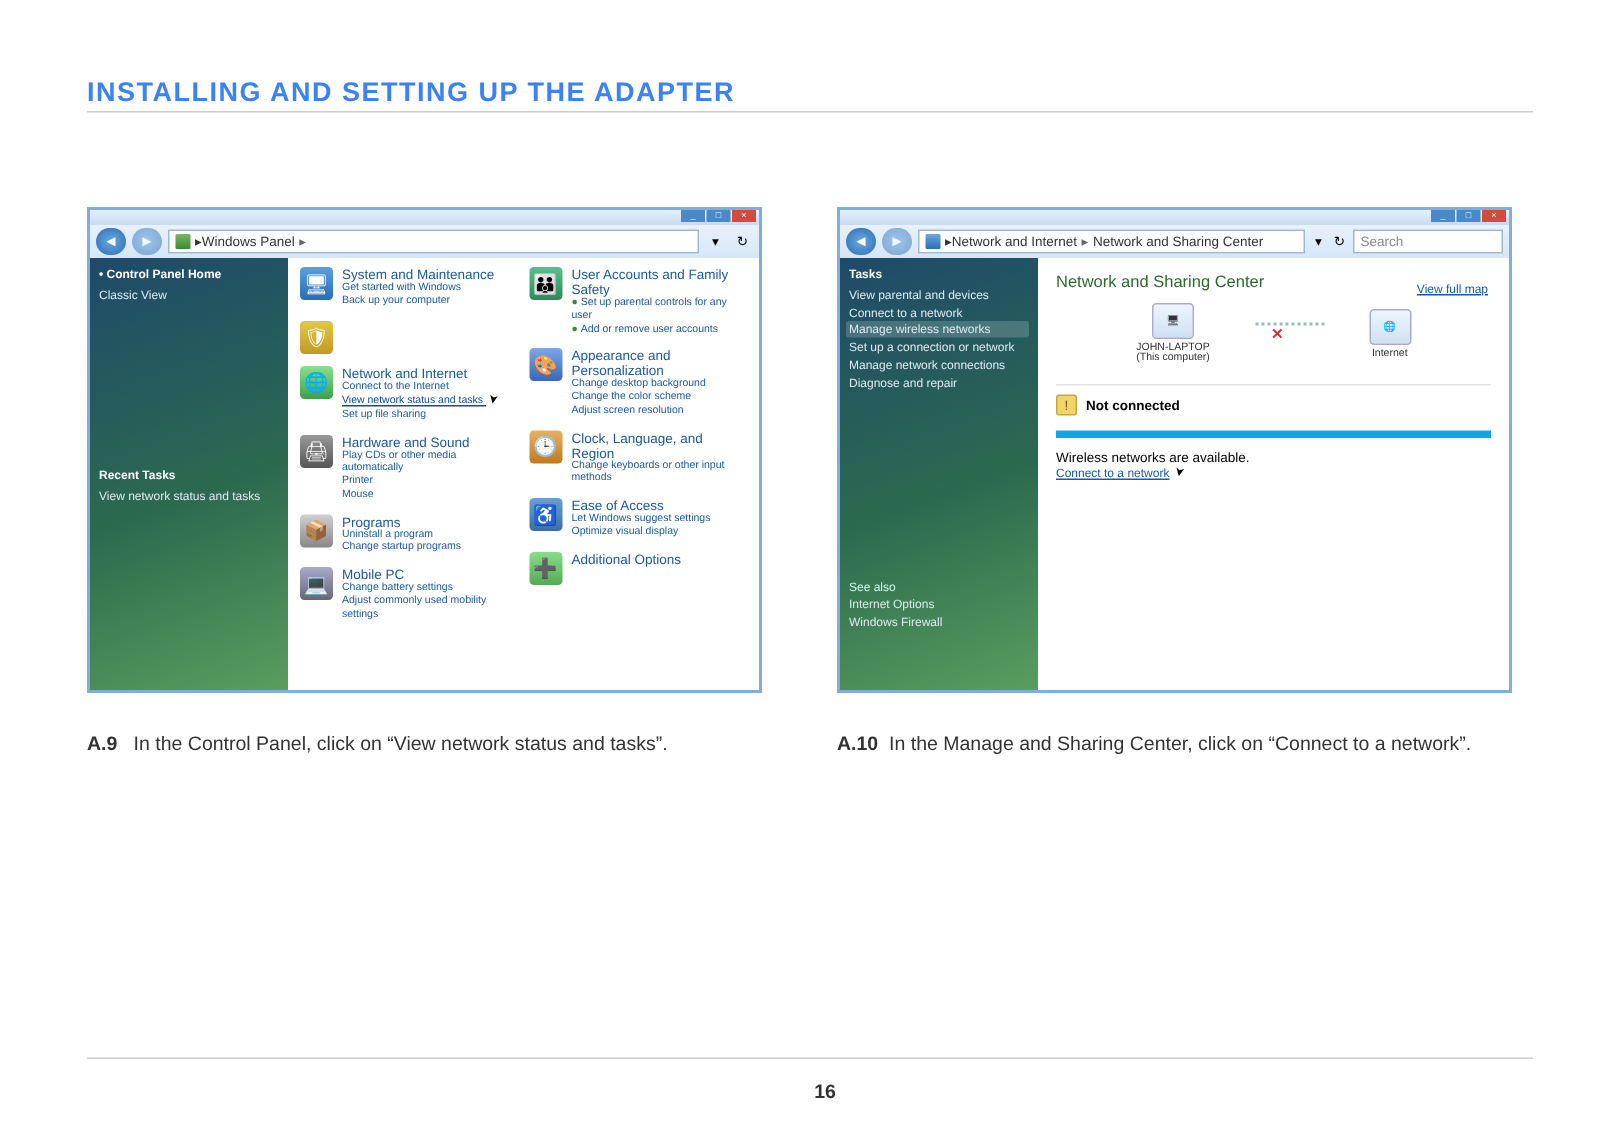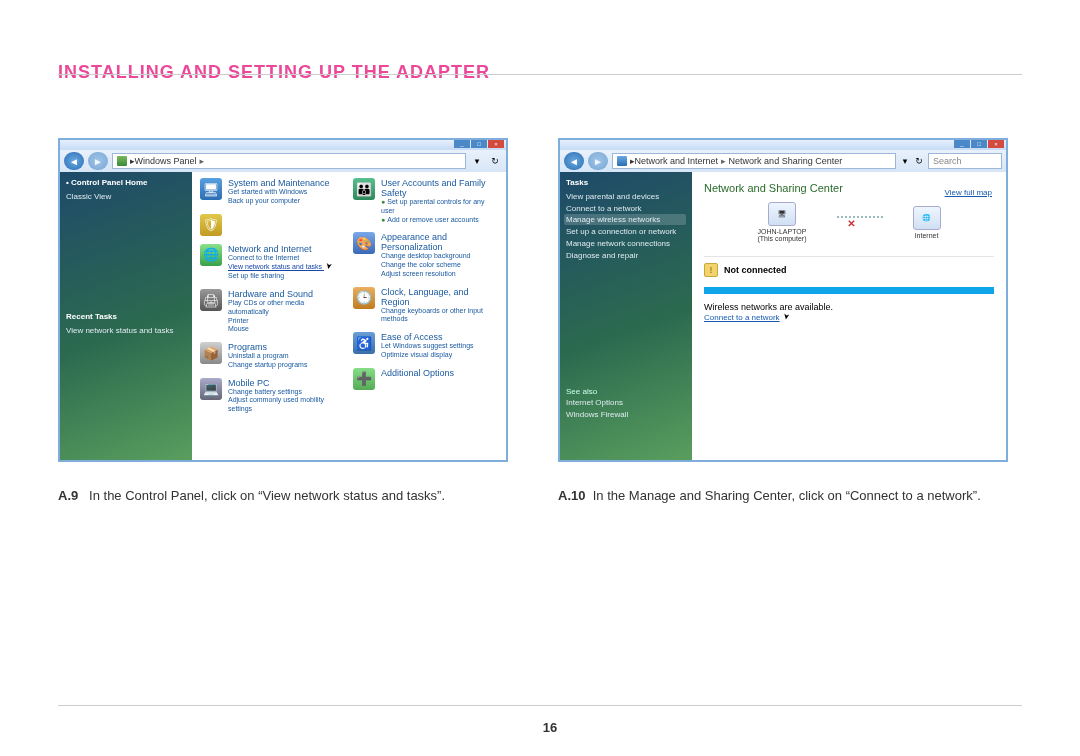--- a/index.html
+++ b/index.html
@@ -1,17 +1,17 @@
 <!DOCTYPE html>
 <html><head>
 <meta charset="utf-8">
 <style>
   * { box-sizing: border-box; margin: 0; padding: 0; }
   body { width: 1080px; height: 756px; background: #fff; font-family: Arial, Helvetica, sans-serif; position: relative; }
-  .page-title { position: absolute; top: 62px; left: 58px; font-family: Arial; font-weight: bold; font-size: 18px; letter-spacing: 1px; color: #ec4899; }
+  .page-title { position: absolute; top: 51px; left: 58px; font-family: Arial; font-weight: bold; font-size: 18px; letter-spacing: 1px; color: #3b82f6; }
   .hr-top { position: absolute; top: 74px; left: 58px; right: 58px; border-top: 1px solid #ccc; }
   .hr-bottom { position: absolute; top: 705px; left: 58px; right: 58px; border-top: 1px solid #ccc; }
   .page-number { position: absolute; top: 720px; left: 10px; width: 100%; text-align: center; font-size: 13px; font-weight: bold; color: #333; }
 
   .figure { position: absolute; border: 2px solid #7faedc; overflow: hidden; background: #fff; }
   .fig-left  { top: 138px; left: 58px;  width: 450px; height: 324px; }
   .fig-right { top: 138px; left: 558px; width: 450px; height: 324px; }
 
   .caption { position: absolute; font-size: 13px; color: #333; line-height: 1.3; }
   .cap-left  { top: 488px; left: 58px;  width: 470px; }
@@ -20,21 +20,21 @@
 
   
   .titlebar { height: 10px; background: linear-gradient(#e6efff,#c6dbf5); display:flex; justify-content:flex-end; gap:1px; padding-right:2px; }
   .winbtn { width:16px; height:8px; font-size:6px; text-align:center; line-height:8px; color:#fff; }
   .winbtn.min{background:#4a88c8}.winbtn.max{background:#4a88c8}.winbtn.close{background:#d34b3e}
   .addrbar { height: 22px; background: linear-gradient(#e9f1fb,#d6e6f7); display:flex; align-items:center; padding:0 4px; gap:4px; font-size:9px; }
   .navbtn { width:20px;height:18px;border-radius:9px;background:radial-gradient(#69a8df,#2a6eb4); display:flex;align-items:center;justify-content:center;color:#fff;font-size:10px; }
   .navbtn.fwd{opacity:.55}
   .addr { flex:1 1 auto; background:#fff;border:1px solid #9db8d6;height:16px;display:flex;align-items:center;padding:0 4px;color:#333;overflow:hidden;white-space:nowrap; }
   .addr .sep{margin:0 3px;color:#666}
-  .searchbox { width:74px;background:#fff;border:1px solid #9db8d6;height:16px;display:flex;align-items:center;padding:0 4px;color:#888; }
+  .searchbox { width:100px;background:#fff;border:1px solid #9db8d6;height:16px;display:flex;align-items:center;padding:0 4px;color:#888; }
 
   .body-area { display:flex; height: calc(100% - 32px); }
   .sidebar { width:132px; background:linear-gradient(160deg,#1e4a6a 0%,#2c6a4f 55%,#5a9e5e 100%); color:#fff; font-size:8px; padding:6px 6px; }
   .sidebar .hdr{font-weight:bold;margin-bottom:3px}
   .sidebar .item{padding:1.5px 0;color:#dfeaf0;cursor:pointer}
   .sidebar .item.hi{background:rgba(255,255,255,.18);border-radius:2px;padding:1px 2px;margin-left:-2px}
   .sidebar .spacer{height:110px}
   .seealso{font-size:8px;color:#cfe;margin-top:6px}
 
   .cp-main { flex:1; background:#fff; padding:6px 8px; overflow:hidden; }
@@ -63,21 +63,21 @@
   .nsc-main { flex:1; background:#fff; padding:10px 12px; font-size:9px; position:relative; }
   .nsc-title { color:#2a6b2a; font-size:11px; margin-bottom:8px; }
   .viewmap { position:absolute; top:16px; right:14px; color:#155ab0; font-size:8px; text-decoration:underline; cursor:pointer;}
   .diagram { display:flex; align-items:center; justify-content:center; gap:30px; margin:6px 0 14px; }
   .node { text-align:center; font-size:7px; color:#333; }
   .node-icon { width:28px;height:24px;margin:0 auto 2px; display:flex;align-items:center;justify-content:center;border:1px solid #aac;border-radius:3px;background:linear-gradient(#eef5ff,#cfe0f3);}
   .linkx { width:30px; text-align:center; color:#c33; font-weight:bold; font-size:10px;}
   .dashline{border-top:2px dotted #9bb;position:relative;width:46px;margin:auto}
   .statusrow{display:flex;align-items:center;gap:6px;border-top:1px solid #e4e4e4;padding:6px 0;margin-top:4px}
   .warn-ico{width:14px;height:14px;background:#f3d36b;border:1px solid #c8a83a;border-radius:2px;display:flex;align-items:center;justify-content:center;font-size:9px;color:#7a5a10}
-  .wirelessbox{border-top:7px solid #0ea5e9;padding-top:8px;margin-top:4px}
+  .wirelessbox{border-top:5px solid #0ea5e9;padding-top:8px;margin-top:4px}
   .connectlink{color:#155ab0;text-decoration:underline;font-size:8px;cursor:pointer}
 
   .tinycursor{position:relative;display:inline-block;width:8px;height:10px;vertical-align:middle}
   .tinycursor:after{content:"\27A4";font-size:8px;color:#000;position:absolute;top:-1px;left:1px;transform:rotate(100deg)}
 </style>
 </head>
 <body>
 
 <div class="page-title">INSTALLING AND SETTING UP THE ADAPTER</div>
 <div class="hr-top"></div>

